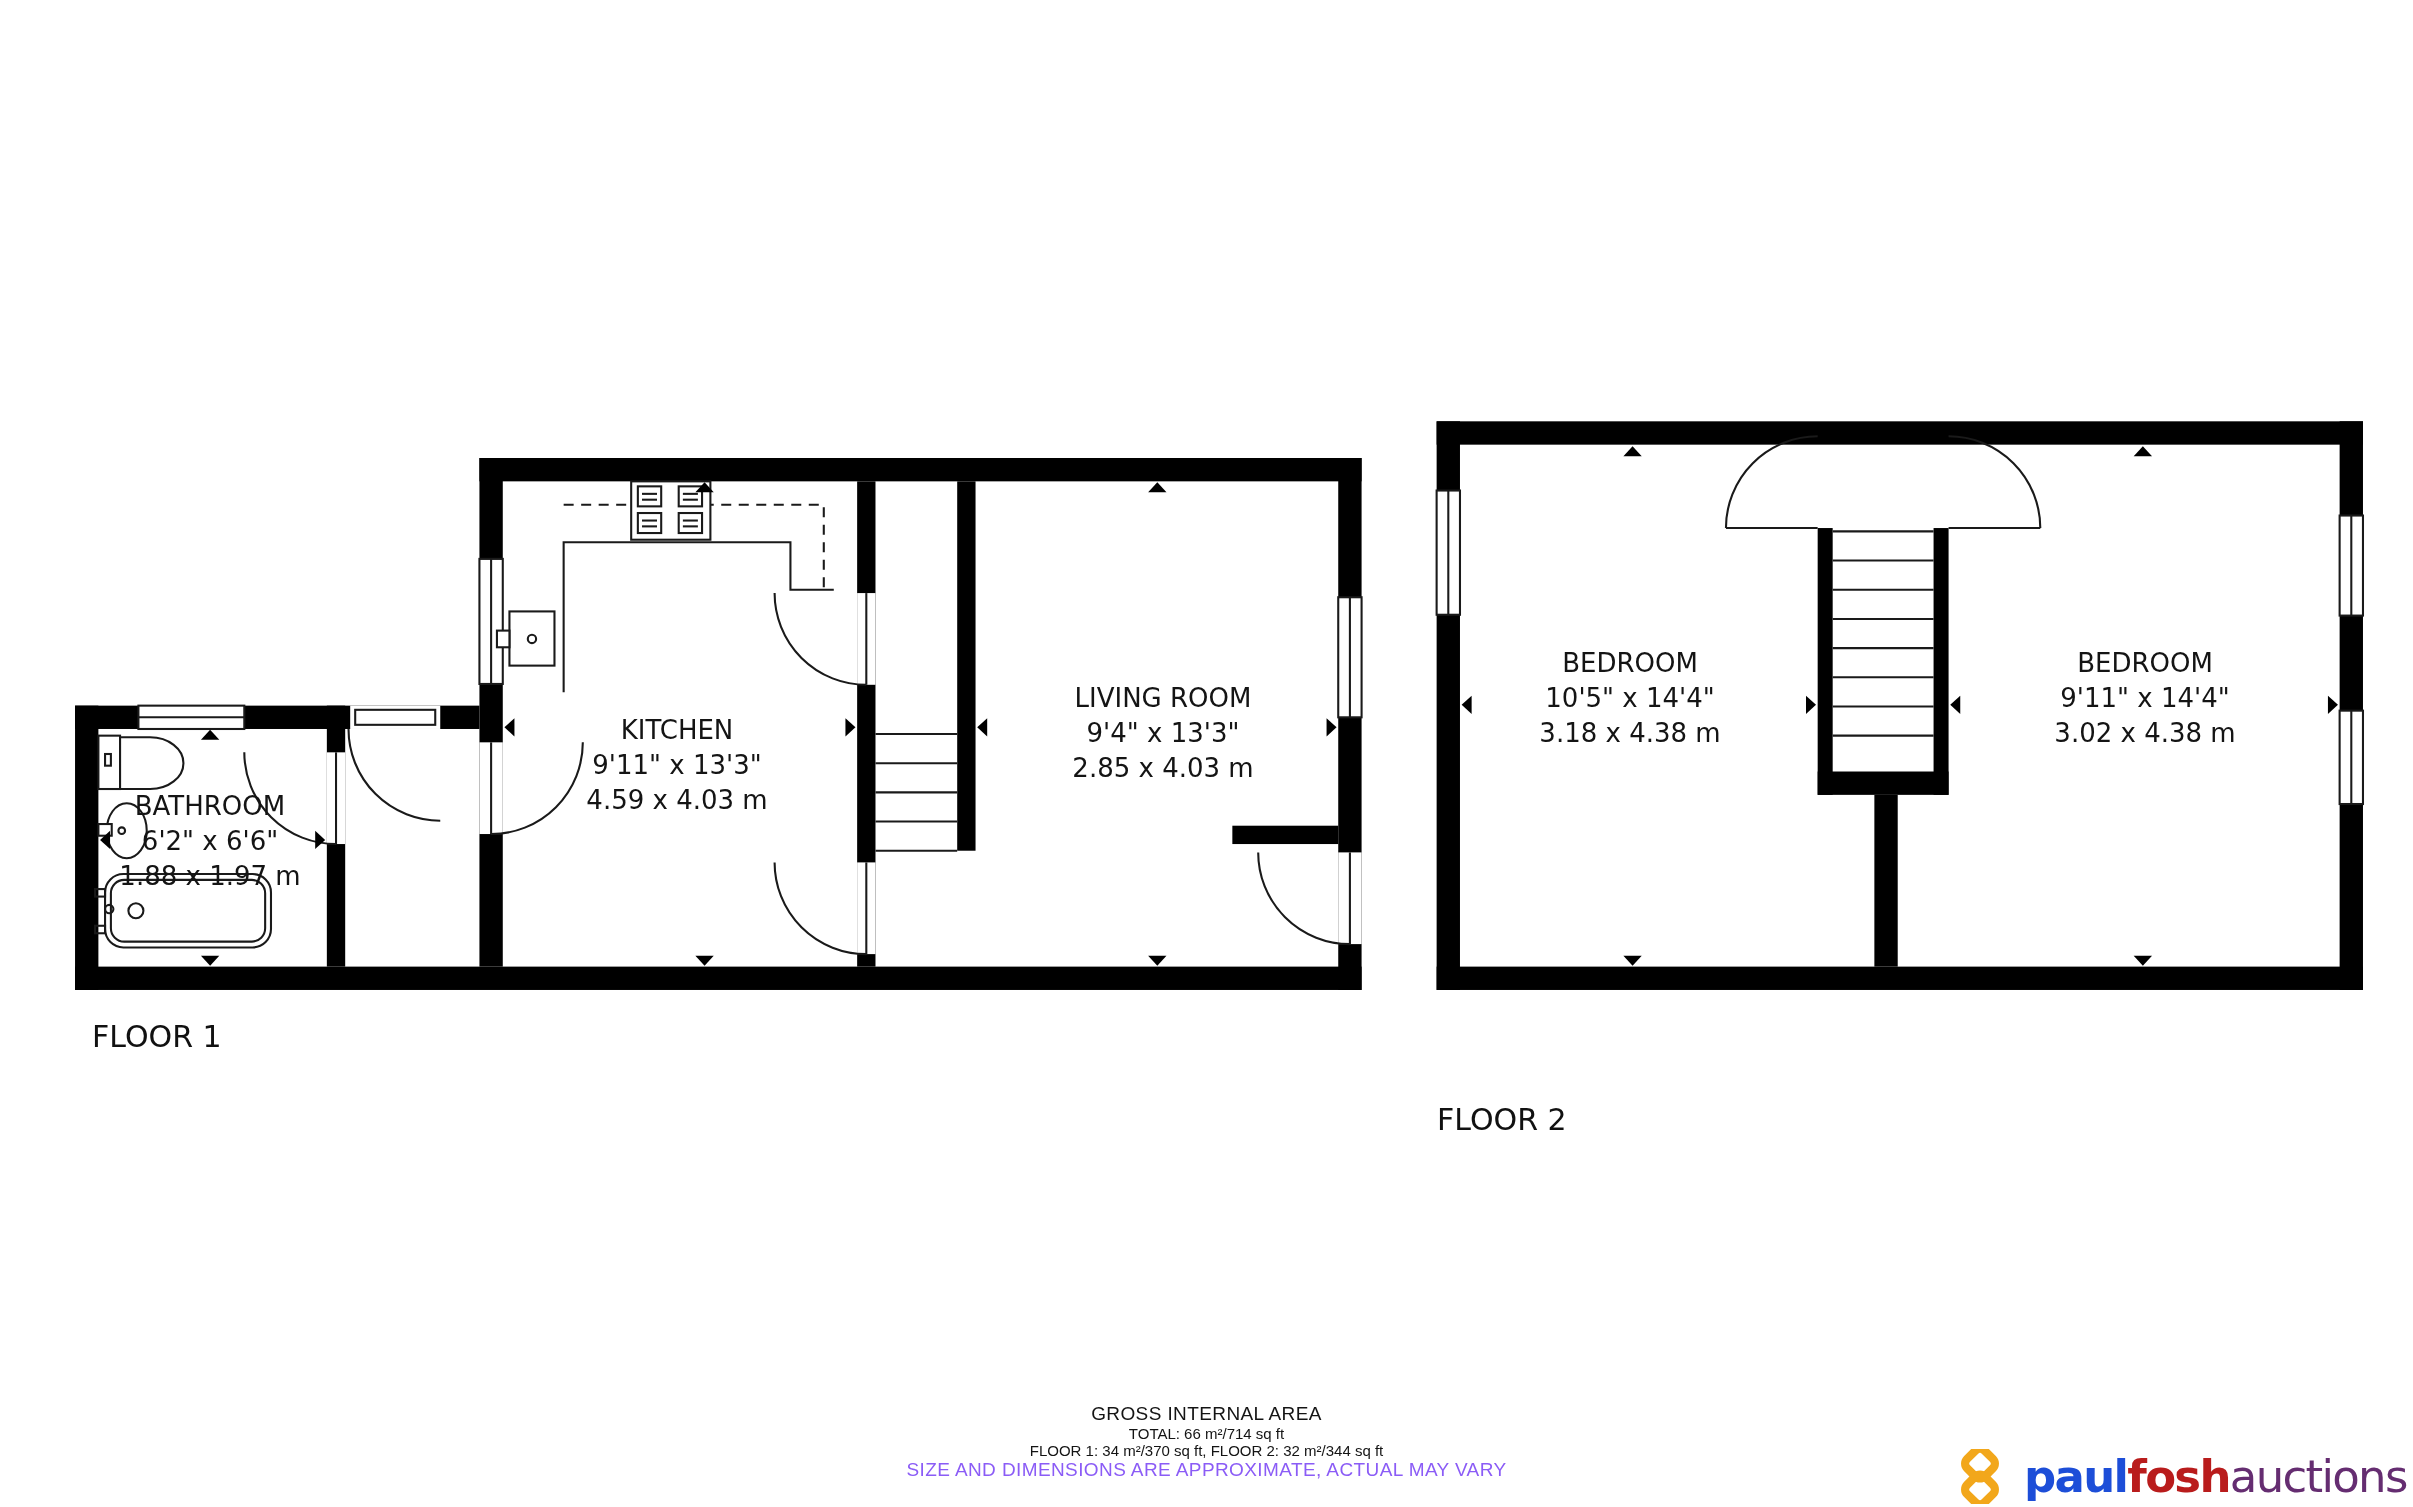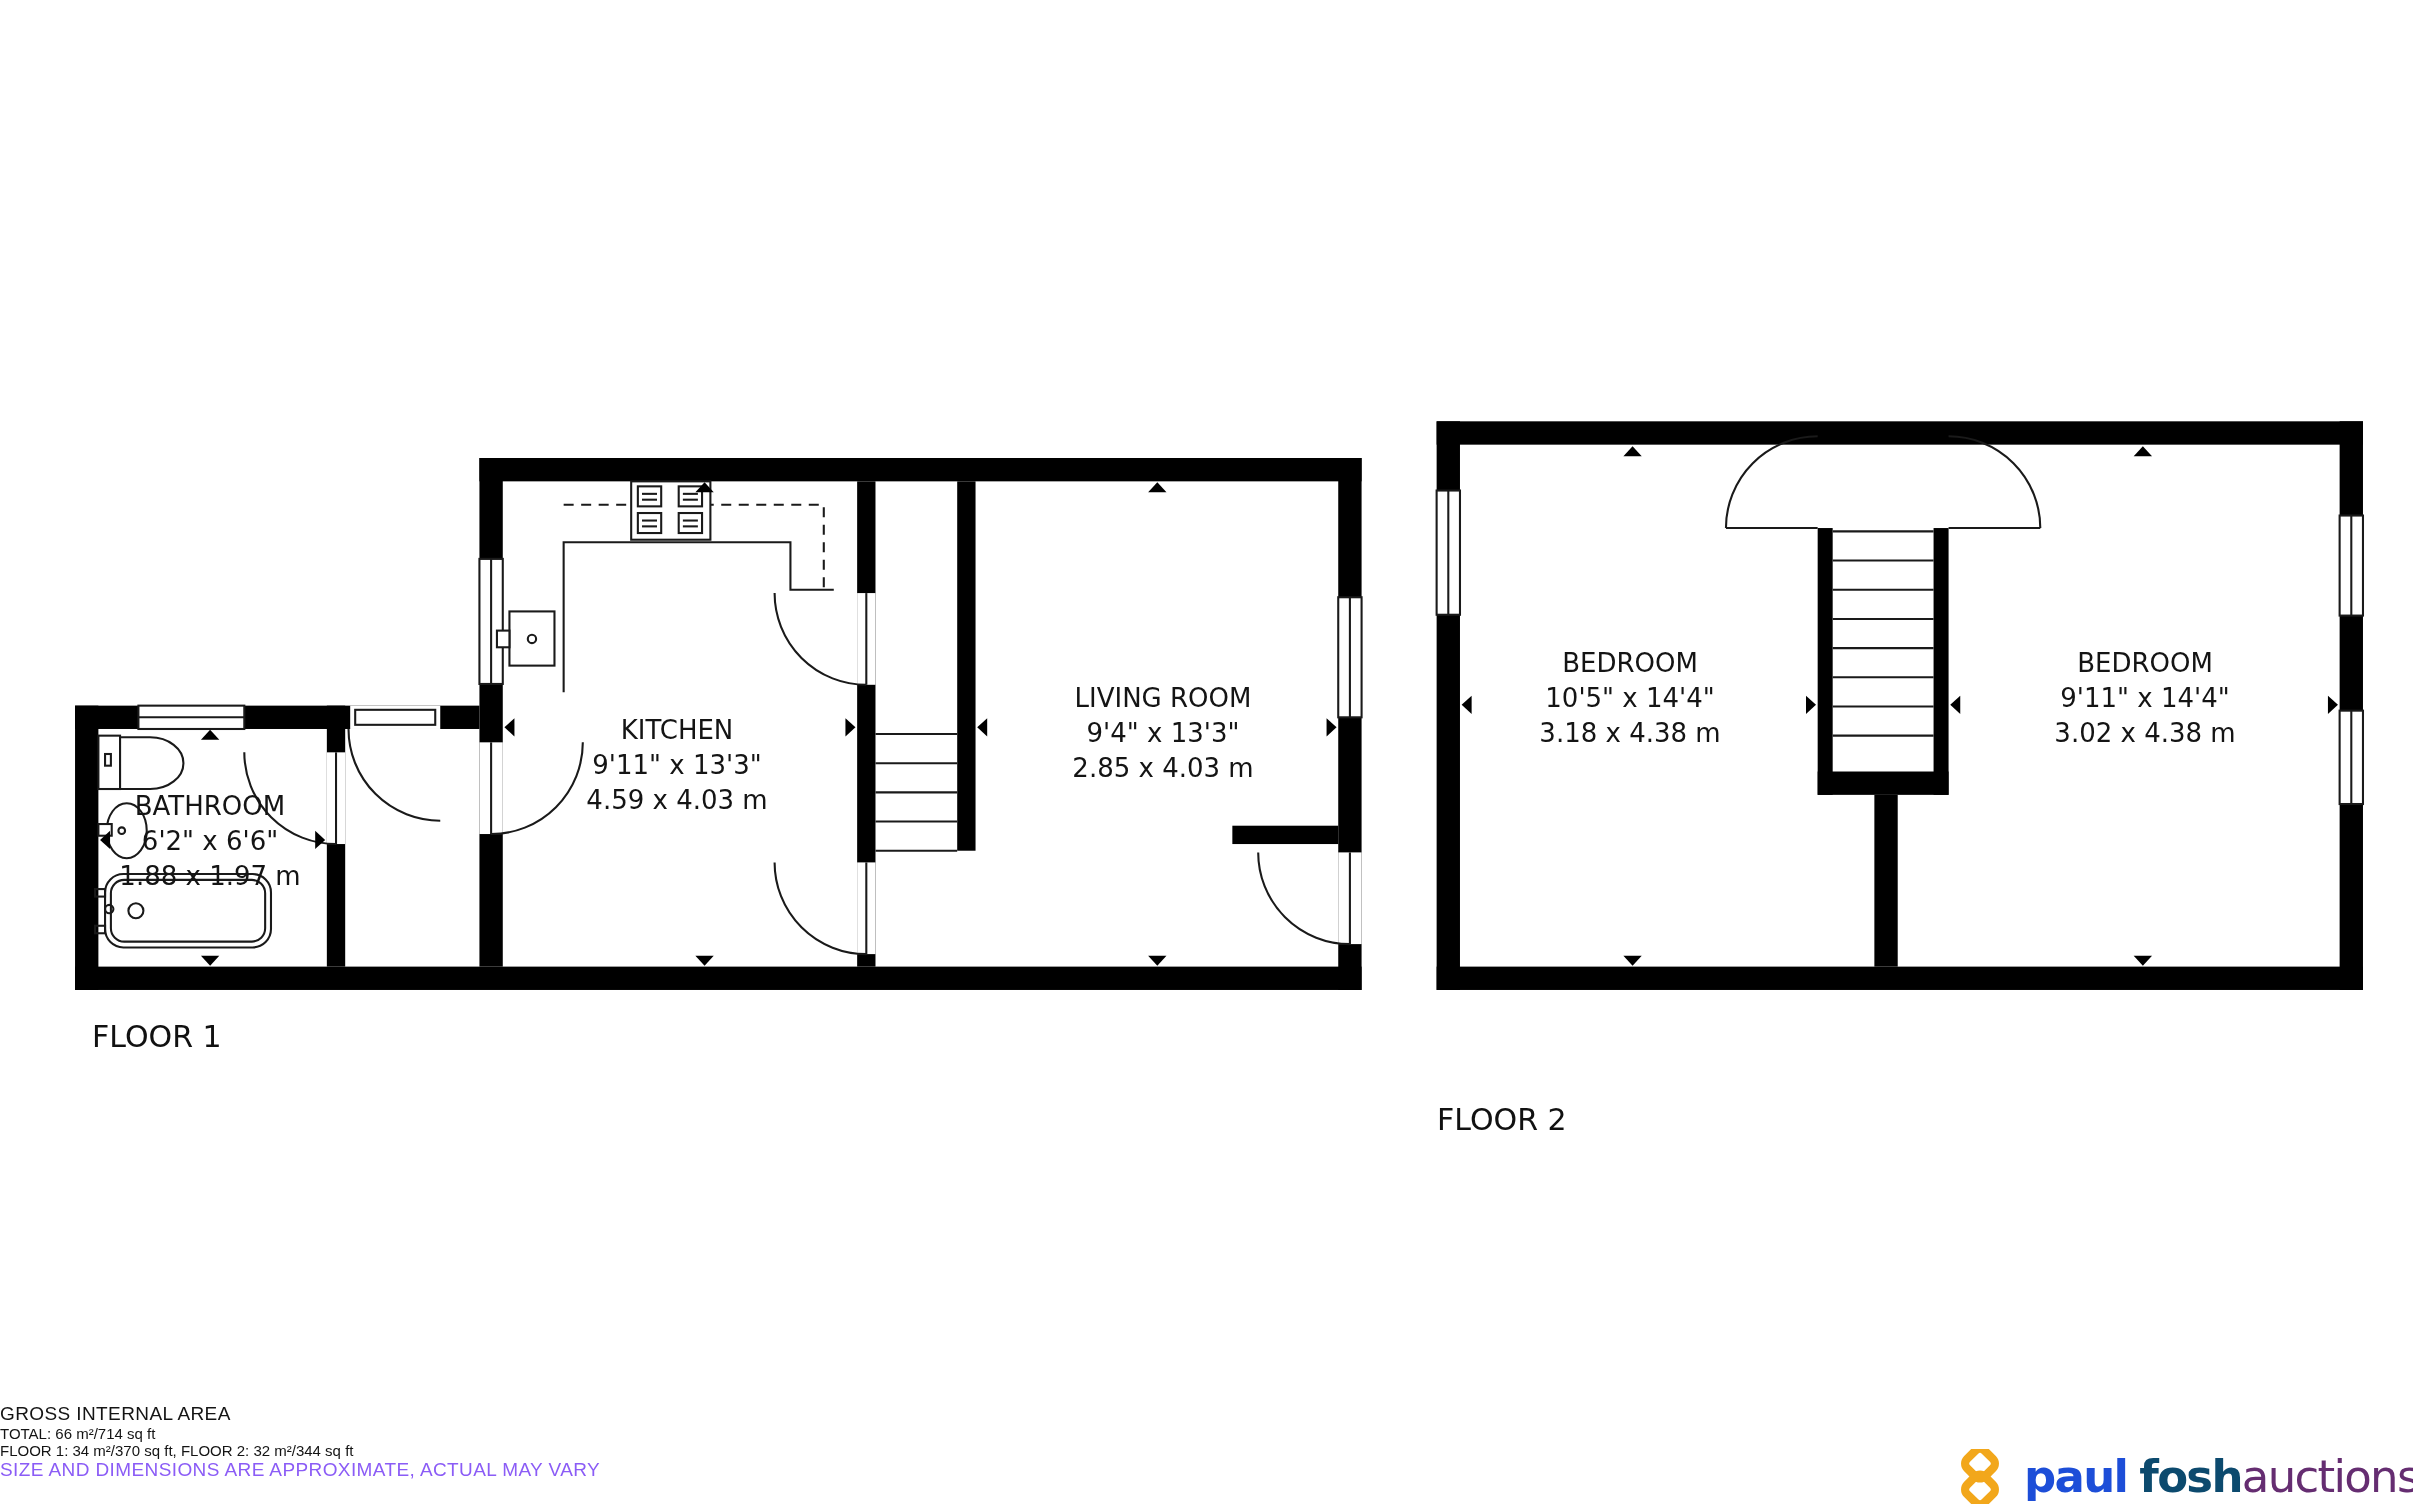--- a/index.html
+++ b/index.html
@@ -24,20 +24,21 @@
   }
   .floor-label {
     position: absolute;
     font-size: 30px;
     color: #111111;
   }
   .footer {
     position: absolute;
     left: 0;
     width: 2413px;
+    text-align: center;
     white-space: nowrap;
     font-family: "Liberation Sans", sans-serif;
   }
   .footer div { margin: 0 auto; }
   .f-line1 { font-size: 19px; letter-spacing: 0.4px; }
   .f-line2, .f-line3 { font-size: 15px; margin-top: 5.8px; }
   .f-line4 { font-size: 19px; margin-top: 6.7px; color: #8b5cf6; letter-spacing: 0.4px; }
   .logo {
     position: absolute;
     left: 1951px;
@@ -46,21 +47,21 @@
     align-items: center;
     white-space: nowrap;
   }
   .logo-text {
     margin-left: 15px;
     font-size: 45px;
     letter-spacing: -1.7px;
     line-height: 55px;
   }
   .logo-paul  { font-weight: bold; color: #1d4ed8; }
-  .logo-fosh  { font-weight: bold; color: #0c4a6e; padding-left: 12px; }
+  .logo-fosh  { font-weight: bold; color: #b91c1c; }
   .logo-auctions { font-weight: normal; color: #652D71; }
 </style>
 </head>
 <body>
 
 <div id="canvas">
 
   <svg id="plan-svg" width="2413" height="1508" viewBox="0 0 2894 1808">
 
     <g>

